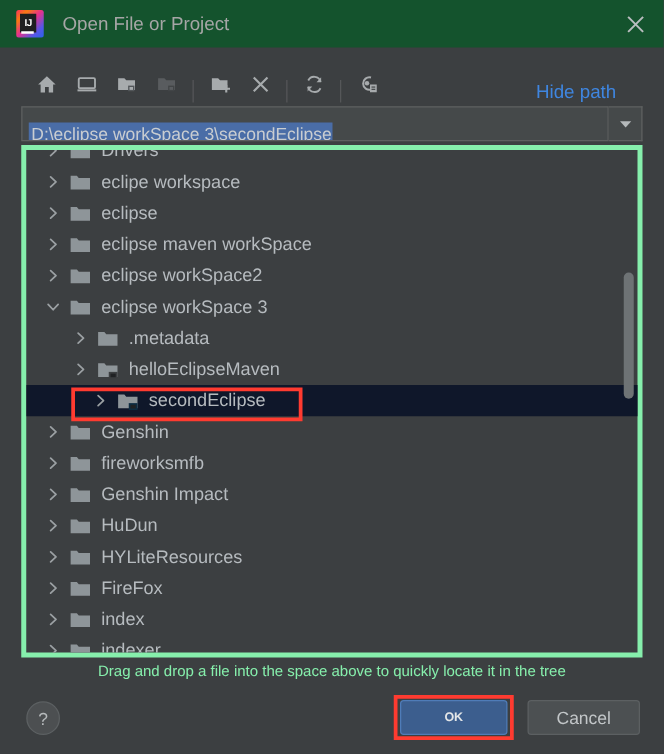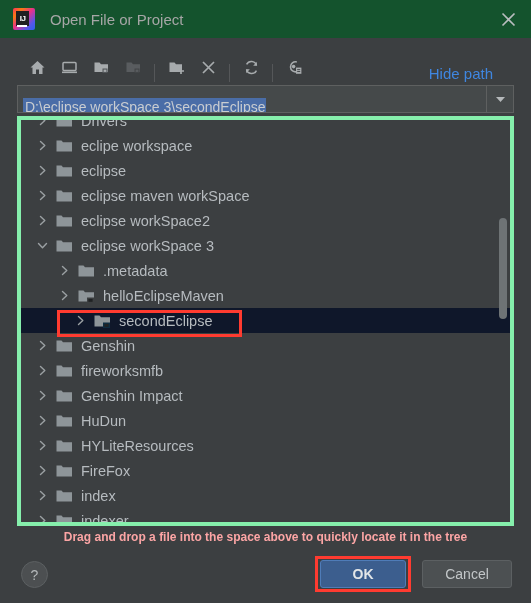--- a/index.html
+++ b/index.html
@@ -201,23 +201,22 @@
     cursor: pointer;
   }
 
   
   #hint {
     position: absolute;
     left: 0; top: 530px;
     width: 531px;
     text-align: center;
     font-size: 12px;
-    color: #fca5a5;
-    font-family: "Liberation Sans", sans-serif;
-    font-weight: bold;
+    color: #86efac;
+    font-family: "Liberation Sans", sans-serif;
   }
 
   
   #help-btn {
     position: absolute;
     left: 21px; top: 561px;
     width: 27px; height: 27px;
     border-radius: 50%;
     background: #4c4f51;
     border: 1px solid #5c6062;
@@ -230,21 +229,21 @@
     font-family: "Liberation Sans", sans-serif;
   }
   #ok-button {
     position: absolute;
     left: 320px; top: 560px;
     width: 86px; height: 28px;
     background: #3c5e8e;
     border: 1px solid #4f7cb8;
     border-radius: 3px;
     color: #e3e6e8;
-    font-size: 14px;
+    font-size: 10px;
     font-weight: bold;
     display: flex;
     align-items: center;
     justify-content: center;
     cursor: pointer;
     font-family: "Liberation Sans", sans-serif;
   }
   #cancel-button {
     position: absolute;
     left: 422px; top: 560px;

